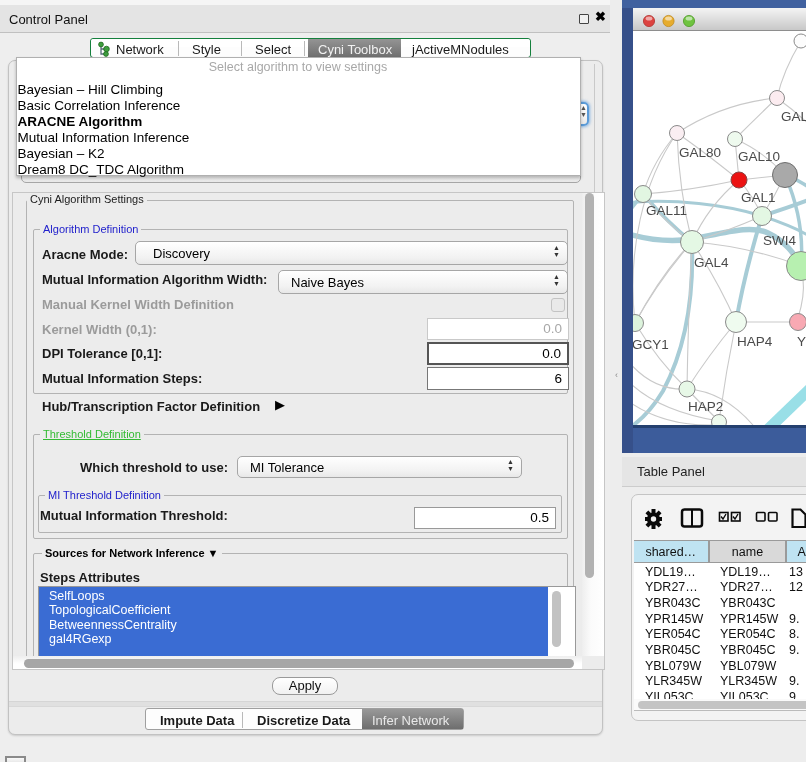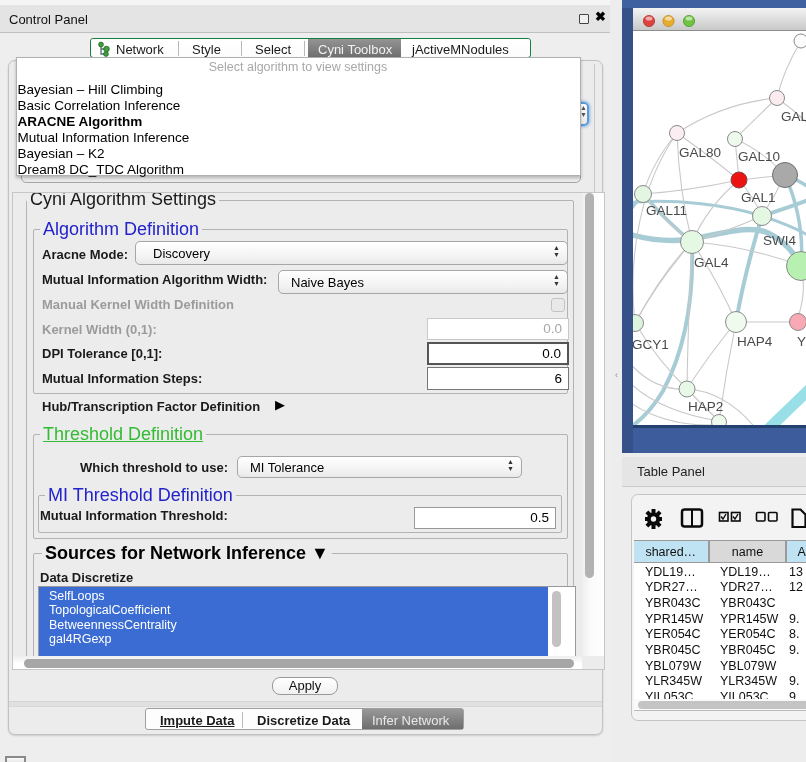--- a/index.html
+++ b/index.html
@@ -2,21 +2,21 @@
 <html><head>
 <meta charset="utf-8">
 <style>
 html,body{margin:0;padding:0;}
 #root{position:relative;width:806px;height:762px;overflow:hidden;background:#ededed;
   font-family:"Liberation Sans",sans-serif;}
 #root *{position:absolute;box-sizing:border-box;font-family:"Liberation Sans",sans-serif;}
 .lbl{font-size:13px;font-weight:bold;color:#1a1a1a;white-space:nowrap;}
 .dis{color:#9b9b9b;}
 .grp{border:1px solid #b3b3b3;border-radius:2px;}
-.gtitle{font-size:18px;background:#ececec;padding:0 3px;white-space:nowrap;line-height:13px;}
+.gtitle{font-size:11px;background:#ececec;padding:0 3px;white-space:nowrap;line-height:13px;}
 .combo{background:linear-gradient(#ffffff,#f2f2f2 70%,#e8e8e8);border:1px solid #a6a6a6;border-radius:5px;}
 .combo .ct{font-size:13px;color:#000;white-space:nowrap;position:absolute;top:4px;}
 .arr{position:absolute;right:7px;top:2px;font-size:11px;color:#333;letter-spacing:-1px;}
 .field{background:#fff;border:1px solid #a9a9a9;font-size:13.5px;text-align:right;padding-right:6px;color:#000;white-space:nowrap;}
 </style>
 </head>
 <body>
 <div id="root">
 
 <div id="left" style="left:0;top:0;width:610px;height:762px;background:#eeeeee;">
@@ -91,41 +91,41 @@
         <div class="ct" style="left:12px;top:3px;">MI Tolerance</div>
         <div class="arr" style="top:1px;font-size:7px;right:8px;">▲<br>▼</div>
       </div>
       <div class="grp" style="left:25px;top:302px;width:524px;height:38px;"></div>
       <div class="gtitle" style="left:32px;top:296px;color:#2222cc;">MI Threshold Definition</div>
       <div class="lbl" style="left:27px;top:315px;">Mutual Information Threshold:</div>
       <div class="field" style="left:401px;top:314px;width:142px;height:22px;border:1px solid #999999;line-height:20px;">0.5</div>
 
       <div class="grp" style="left:20px;top:360px;width:535px;height:130px;"></div>
       <div class="gtitle" style="left:29px;top:354px;font-weight:bold;">Sources for Network Inference ▼</div>
-      <div class="lbl" style="left:27px;top:377px;font-size:13px;">Data Discretize</div>
+      <div class="lbl" style="left:27px;top:377px;font-size:13px;">Steps Attributes</div>
       <div style="left:25px;top:393px;width:538px;height:80px;border:1px solid #999999;background:#ffffff;"></div>
       <div style="left:26px;top:394px;width:509px;height:69px;background:#3a6cd3;"></div>
       <div style="left:36px;top:396px;font-size:12.5px;color:#ffffff;">SelfLoops</div>
       <div style="left:36px;top:410px;font-size:12.5px;color:#ffffff;">TopologicalCoefficient</div>
       <div style="left:36px;top:425px;font-size:12.5px;color:#ffffff;">BetweennessCentrality</div>
       <div style="left:36px;top:439px;font-size:12.5px;color:#ffffff;">gal4RGexp</div>
       <div style="left:539px;top:398px;width:9px;height:56px;background:#c2c2c2;border-radius:5px;"></div>
     </div>
 
     <div style="left:573px;top:132px;width:22px;height:463px;background:linear-gradient(90deg,#eeeeee,#fbfbfb 40%,#ffffff);"></div>
     <div style="left:576px;top:132px;width:9px;height:385px;background:#b2b2b2;border-radius:5px;"></div>
 
     <div style="left:4px;top:595px;width:569px;height:13px;background:linear-gradient(#eeeeee,#ffffff 60%);"></div>
     <div style="left:15px;top:598px;width:550px;height:9px;background:#a6a6a6;border-radius:5px;"></div>
 
     <div style="left:263px;top:616px;width:66px;height:18px;background:linear-gradient(#ffffff,#f1f1f1);border:1px solid #9a9a9a;border-radius:8px;text-align:center;font-size:13px;color:#111;line-height:16px;">Apply</div>
 
     <div style="left:0;top:640px;width:593px;height:6px;background:#e0e0e0;border-top:1px solid #d5d5d5;border-bottom:1px solid #d8d8d8;"></div>
     <div id="btabs" style="left:136px;top:647px;width:319px;height:22px;background:#fdfdfd;border:1px solid #9f9f9f;border-radius:3px;">
-      <div style="left:14px;top:4px;font-size:13px;font-weight:bold;color:#1a1a1a;text-decoration:underline;">Impute Data</div>
+      <div style="left:14px;top:4px;font-size:13px;font-weight:bold;color:#1a1a1a;">Impute Data</div>
       <div style="left:96px;top:3px;width:1px;height:16px;background:#b9b9b9;"></div>
       <div style="left:111px;top:4px;font-size:13px;font-weight:bold;color:#1a1a1a;">Discretize Data</div>
       <div style="left:216px;top:0;width:101px;height:20px;background:linear-gradient(#999999,#6e6e6e);"></div>
       <div style="left:226px;top:4px;font-size:13px;color:#e8e8e8;">Infer Network</div>
     </div>
   </div>
 
   <div id="popup" style="left:15.5px;top:57px;width:565px;height:119px;background:#ffffff;border:1px solid #b0b0b0;box-shadow:0 2px 3px rgba(0,0,0,0.25);">
     <div style="left:0;top:2px;width:563px;text-align:center;font-size:12.5px;color:#a8a8a8;">Select algorithm to view settings</div>
     <div style="left:1px;top:15px;font-size:13.5px;line-height:16px;color:#000;white-space:pre;margin-top:9px;">Bayesian – Hill Climbing

